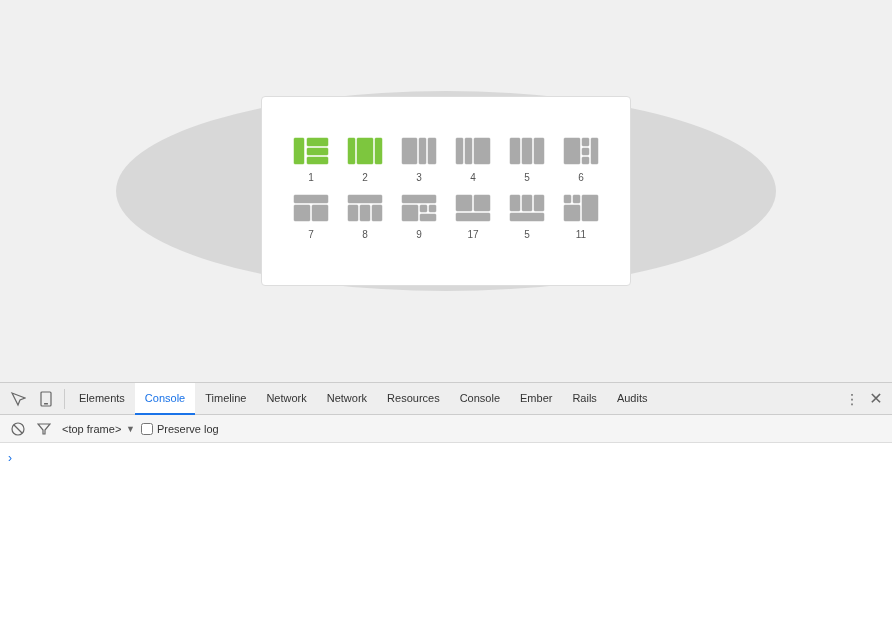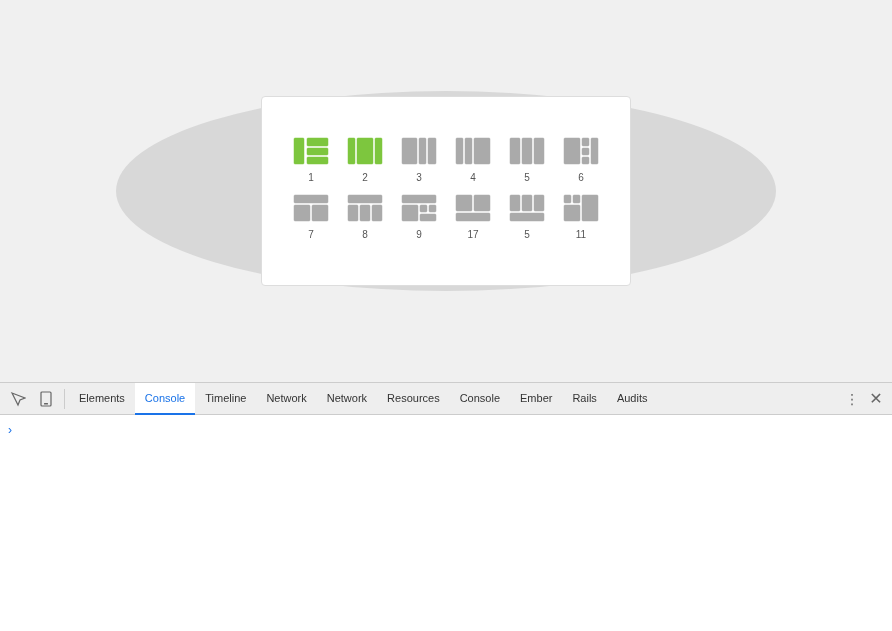--- a/index.html
+++ b/index.html
@@ -418,19 +418,46 @@
     <div class="devtools-tab">Ember</div>
     <div class="devtools-tab">Rails</div>
     <div class="devtools-tab">Audits</div>
 
     <div class="tab-spacer"></div>
 
     <div class="devtools-more-btn">⋮</div>
     <div class="devtools-close-btn">✕</div>
   </div>
 
+  <div class="console-toolbar">
+
+    <div class="console-icon-btn">
+      <svg width="14" height="14" viewBox="0 0 14 14" fill="none" xmlns="http://www.w3.org/2000/svg">
+        <circle cx="7" cy="7" r="6" stroke="#666" stroke-width="1.2" fill="none"></circle>
+        <line x1="3" y1="3" x2="11" y2="11" stroke="#666" stroke-width="1.2"></line>
+      </svg>
+    </div>
+
+    <div class="console-icon-btn">
+      <svg width="14" height="14" viewBox="0 0 14 14" fill="none" xmlns="http://www.w3.org/2000/svg">
+        <polygon points="1,2 13,2 8,8 8,12 6,12 6,8" stroke="#666" stroke-width="1.2" fill="none"></polygon>
+      </svg>
+    </div>
+
+    <div class="frame-select-wrapper">
+      <select class="frame-select">
+        <option>&lt;top frame&gt;</option>
+      </select>
+      <span class="frame-dropdown-arrow">▼</span>
+    </div>
+
+    <label class="preserve-log-label">
+      <input type="checkbox" style="">
+      <span>Preserve log</span>
+    </label>
+  </div>
 
   <div class="console-content">
     <div class="console-prompt">
       <span class="console-chevron">›</span>
     </div>
   </div>
 </div>
 
 </body></html>

